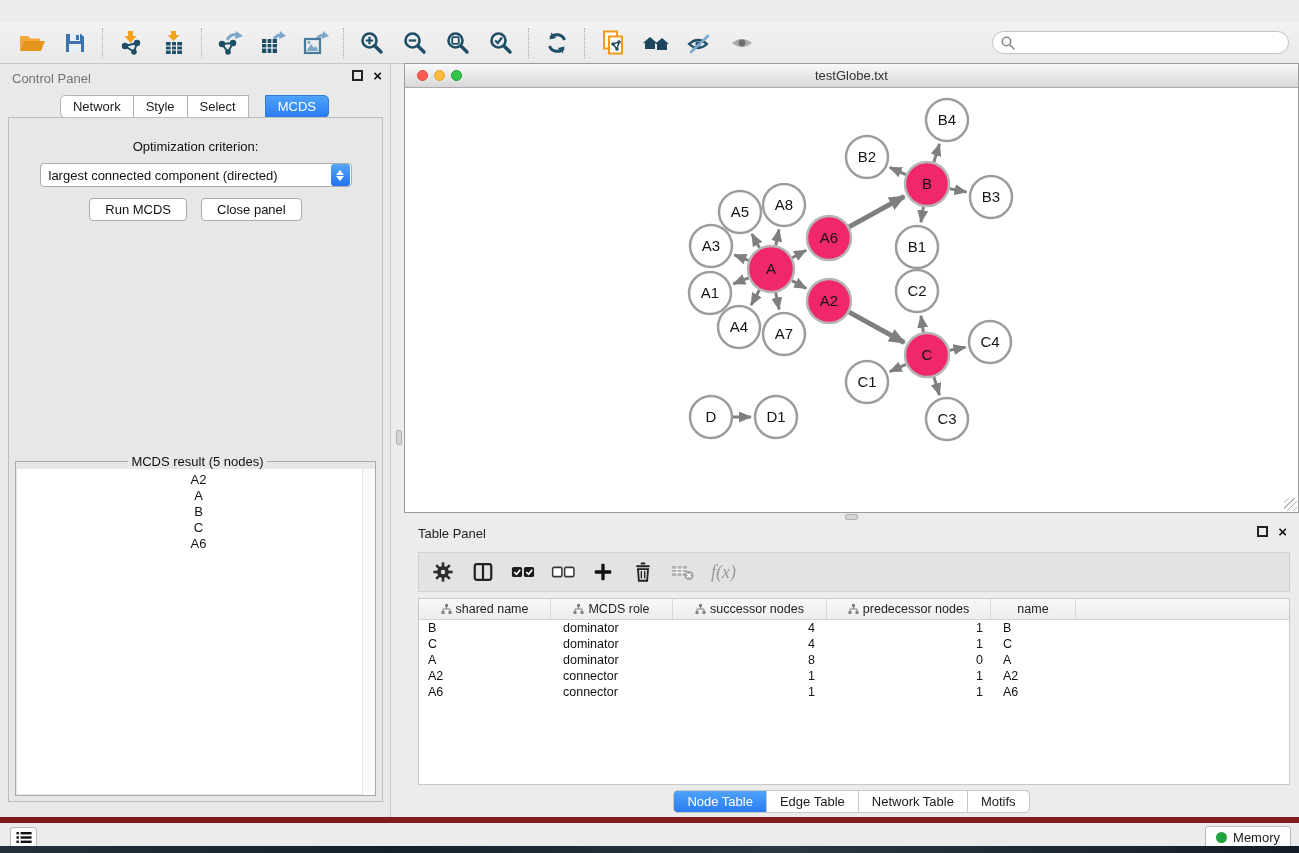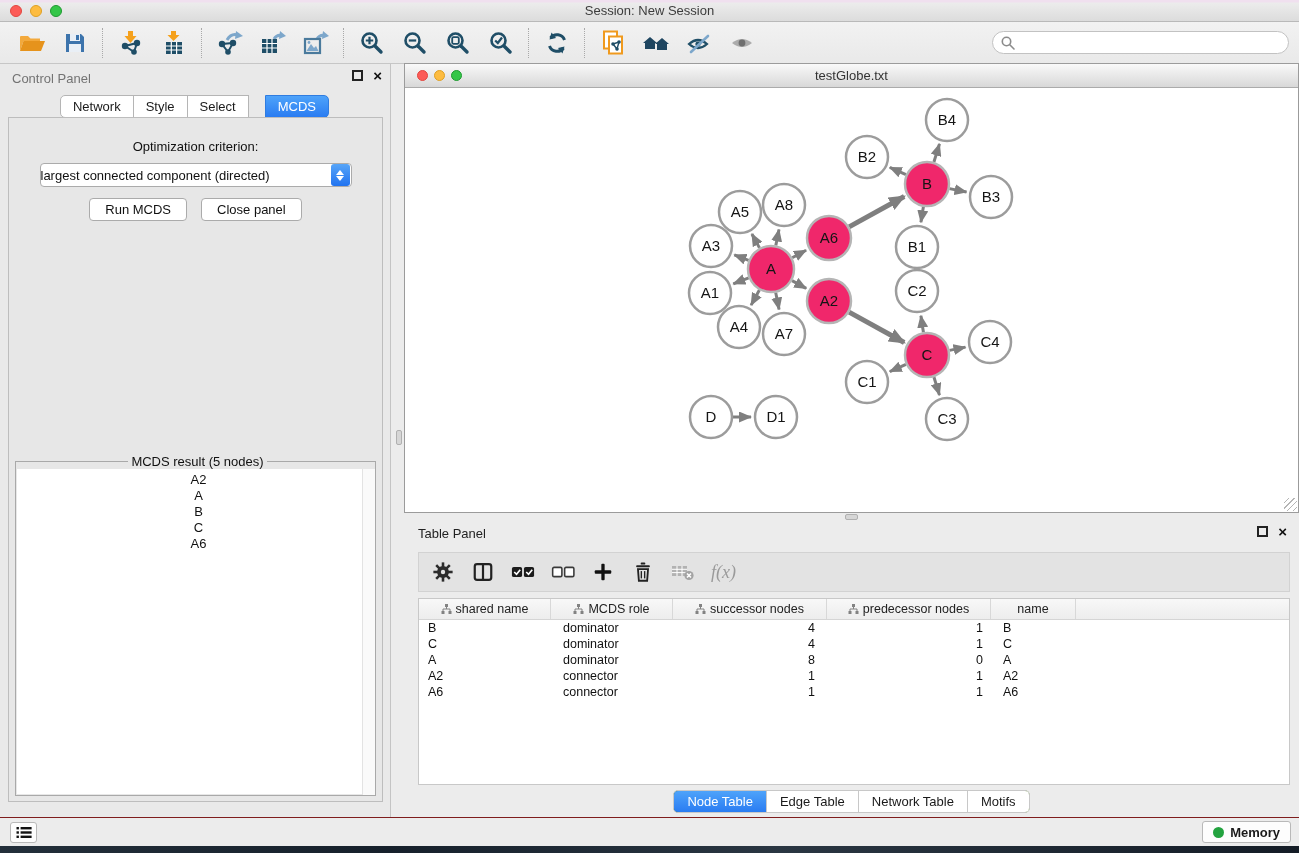--- a/index.html
+++ b/index.html
@@ -36,21 +36,21 @@
   .close-icon { font-weight:bold; font-size:15px; color:#111; line-height:11px; }
   .cp-tabs { position:absolute; top:31px; left:0; right:0; display:flex; justify-content:center; }
   .cp-tab { background:#fff; border:1px solid #b5b5b5; margin-left:-1px; padding:3px 12px; font-size:13px; color:#1a1a1a; }
   .cp-tab:first-child { border-radius:5px 0 0 5px; }
   .cp-tab:last-child { border-radius:0 5px 5px 0; }
   .cp-tab.active { background:linear-gradient(#4ea3fa,#2a7cf2); border-color:#2f7ce0; color:#fff;margin-left:16px; }
   .cp-box { position:absolute; left:8px; right:7px; top:53px; bottom:15px; border:1px solid #bdbdbd; background:#e7e7e7; }
   .opt-label { text-align:center; margin-top:21px; color:#111; }
   .criterion-row { display:flex; justify-content:center; margin-top:9px; }
   .select { width:312px; height:24px; background:#fff; border:1px solid #ababab; border-radius:4px; display:flex; align-items:center; overflow:hidden; }
-  .select .sel-text { flex:1; padding-left:0; color:#111; white-space:nowrap; }
+  .select .sel-text { flex:1; padding-left:8px; color:#111; white-space:nowrap; }
   .spinner { width:19px; height:22px; margin-right:1px; border-radius:3px; background:linear-gradient(#57a5f8,#2173f0);
     display:flex; flex-direction:column; align-items:center; justify-content:center; gap:1px; }
   .chev-up { width:0; height:0; border-left:4px solid transparent; border-right:4px solid transparent; border-bottom:5px solid #fff; }
   .chev-dn { width:0; height:0; border-left:4px solid transparent; border-right:4px solid transparent; border-top:5px solid #fff; }
   .cp-buttons { display:flex; justify-content:center; gap:14px; margin-top:11px; }
   .btn { background:#fff; border:1px solid #ababab; border-radius:4px; padding:3px 15px; font-size:13px; color:#111; }
   .result-fieldset { position:absolute; left:6px; right:6px; top:336px; bottom:5px; border:1px solid #a9a9a9; background:transparent;text-align:center; }
   .result-fieldset legend { font-size:13px; color:#111; padding:0 3px; margin-left:2px; }
   .result-list { position:absolute; left:1px; right:1px; top:0px; bottom:1px; background:#fff; overflow:hidden; }
   .mcds-item { line-height:16px; padding-left:6px; color:#111; }
@@ -91,42 +91,34 @@
   .td.pad12 { padding-left:12px; }
   .td.right12 { text-align:right; padding-right:12px; }
   .td.right6 { text-align:right; padding-right:8px; }
   .tp-tabs { position:absolute; left:0; right:0; top:270px; display:flex; justify-content:center; }
   .tp-tabs-group { display:flex; border:1px solid #c8c8c8; border-radius:5px; overflow:hidden; background:#4d7c0f; }
   .tp-tab { padding:3px 13px; font-size:13px; color:#1a1a1a; border-left:1px solid #c8c8c8; background:#fff; }
   .tp-tab:first-child { border-left:none; }
   .tp-tab.active { background:linear-gradient(#4ea3fa,#2a7cf2); color:#fff; }
 
   
-  .status-bar { position:absolute; left:0; top:817px; right:0; height:29px; background:#ECECEC; border-top:1px solid #7f1d1d;font-weight:bold; }
+  .status-bar { position:absolute; left:0; top:817px; right:0; height:29px; background:#ECECEC; border-top:6px solid #7f1d1d; }
   .list-btn { position:absolute; left:10px; top:4px; width:27px; height:21px; background:#fdfdfd; border:1px solid #b9b9b9; border-radius:3px;
     display:flex; align-items:center; justify-content:center; }
   .memory-btn { position:absolute; right:8px; top:3px; height:22px; background:#fdfdfd; border:1px solid #b9b9b9; border-radius:3px;
     display:flex; align-items:center; gap:6px; padding:0 10px; }
   .mem-dot { width:11px; height:11px; border-radius:50%; background:#23a33f; }
   .desktop-strip { position:absolute; left:0; right:0; top:846px; height:7px;
     background:linear-gradient(90deg,#232f3a,#16202b 30%,#2a3642 60%,#141c26); }
 </style>
 </head>
 <body>
 
 <div id="app">
 
-  <div class="titlebar">
-    <div class="traffic">
-      <div class="light red"></div>
-      <div class="light yellow"></div>
-      <div class="light green"></div>
-    </div>
-    <div class="title">Session: New Session</div>
-  </div>
 
   <div class="toolbar">
     <div class="tbtn">
       <svg width="28" height="24" viewBox="0 0 28 24">
           <path d="M2 20 L2 6 Q2 5 3 5 L10 5 L12.5 7.5 L22 7.5 L22 10 L5.5 10 Z" fill="#f3a93c"></path>
           <path d="M2 20 L5.5 10 L27 10 L23 20 Z" fill="#e6931c"></path>
         </svg>
     </div>
     <div class="tbtn">
       <svg width="24" height="24" viewBox="0 0 24 24">

